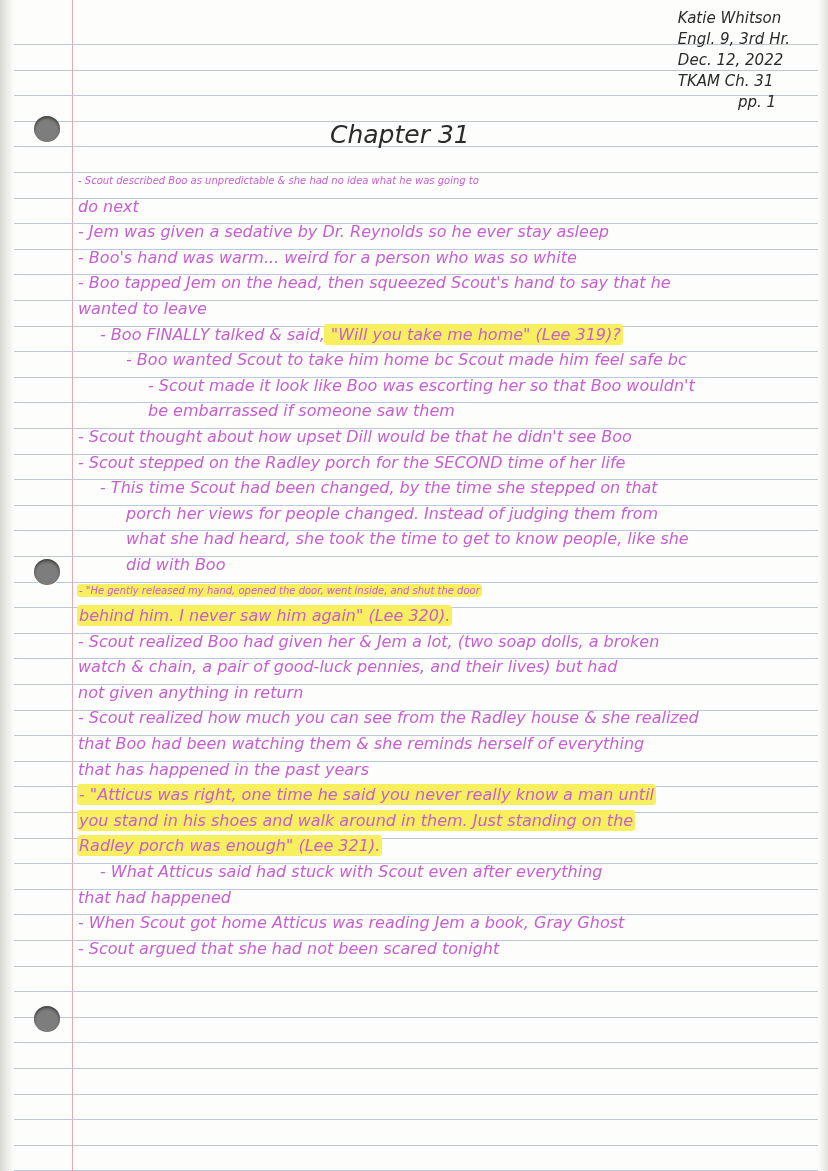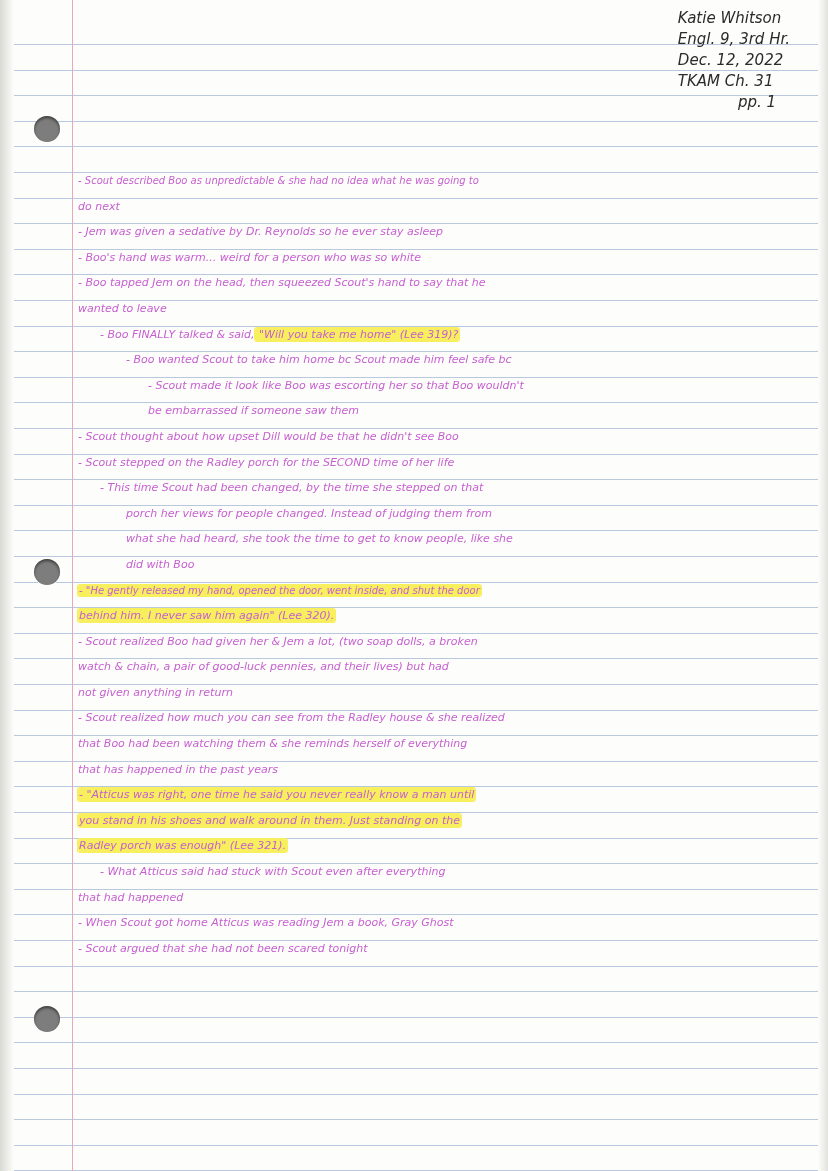--- a/index.html
+++ b/index.html
@@ -55,21 +55,21 @@
     position:absolute;left:330px;top:120px;z-index:4;
     color:#2b2b2b;font-style:italic;font-size:25px;
   }
   .body{
     position:absolute;left:78px;top:168px;width:730px;z-index:4;
   }
   .line{
     position:relative;
     height:25.6px;
     line-height:25.6px;
-    font-size:11px;
+    font-size:16px;
     color:#c65fd0;
     white-space:nowrap;
     font-style:italic;
   }
   .i1{padding-left:22px;}
   .i2{padding-left:48px;}
   .i3{padding-left:70px;}
   .hl{
     background:#f7ef5e;
     box-shadow:0 0 0 1px #f7ef5e;
@@ -137,20 +137,21 @@
   <div class="hole h3"></div>
 
   <div class="header-block">
     <div>Katie Whitson</div>
     <div>Engl. 9, 3rd Hr.</div>
     <div>Dec. 12, 2022</div>
     <div>TKAM Ch. 31</div>
     <div class="pp">pp. 1</div>
   </div>
 
+  <div class="title">Chapter 31</div>
 
   <div class="body" id="notes">
       <div class="line sm"><span>- Scout described Boo as unpredictable &amp; she had no idea what he was going to</span></div>
       <div class="line"><span>do next</span></div>
       <div class="line"><span>- Jem was given a sedative by Dr. Reynolds so he ever stay asleep</span></div>
       <div class="line"><span>- Boo's hand was warm... weird for a person who was so white</span></div>
       <div class="line"><span>- Boo tapped Jem on the head, then squeezed Scout's hand to say that he</span></div>
       <div class="line"><span>wanted to leave</span></div>
       <div class="line i1"><span>- Boo FINALLY talked &amp; said,</span><span class="hl"> "Will you take me home" (Lee 319)?</span></div>
       <div class="line i2"><span>- Boo wanted Scout to take him home bc Scout made him feel safe bc</span></div>

